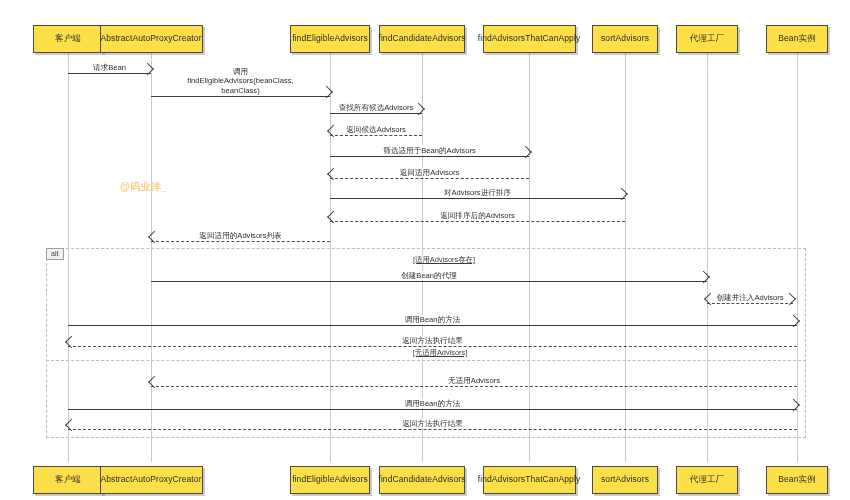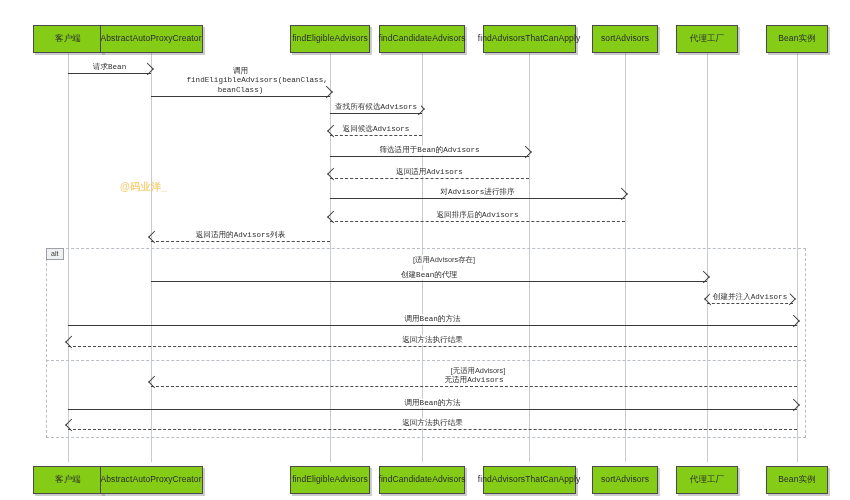--- a/index.html
+++ b/index.html
@@ -5,36 +5,35 @@
   html,body{margin:0;padding:0;}
   body{
     width:850px;height:500px;background:#ffffff;
     font-family:"Liberation Sans","DejaVu Sans",sans-serif;
     overflow:hidden;position:relative;
   }
   #canvas{position:absolute;left:0;top:0;width:850px;height:500px;}
   .lifeline{position:absolute;width:0;border-left:1px solid #c7ccd1;}
   .pbox{
     position:absolute;box-sizing:border-box;
-    border:1.5px solid #4a4a4a;background:#84cc16;
+    border:1.5px solid #4a4a4a;background:#fde047;
     box-shadow:2px 2px 0 rgba(120,120,120,.38);
     display:flex;align-items:center;justify-content:center;
     font-size:8.5px;color:#2b2b2b;letter-spacing:.1px;text-align:center;
     line-height:1.1;padding:0 3px;
   }
   .msg{position:absolute;height:0;}
   .msg .line{position:absolute;left:0;top:0;width:100%;height:0;}
   .msg.solid .line{border-top:1.3px solid #3a3a3a;}
   .msg.dashed .line{border-top:1.3px dashed #4a4a4a;}
   .msg .lbl{
     position:absolute;left:50%;transform:translate(-50%,-100%);
     top:-1px;background:#ffffff;padding:0 4px;
     font-size:7.6px;color:#2d2d2d;white-space:nowrap;line-height:1.25;
     text-align:center;
-    font-family:Liberation Mono, monospace;
   }
   .msg .lbl.two{white-space:normal;width:108px;transform:translate(-50%,-100%);}
   .arrowR,.arrowL{position:absolute;top:0;width:0;height:0;}
   .arrowR{right:-1px;transform:translateY(-4.5px);
     border-top:4.5px solid transparent;border-bottom:4.5px solid transparent;
     border-left:9px solid #3a3a3a;}
   .arrowL{left:-1px;transform:translateY(-4.5px);
     border-top:4.5px solid transparent;border-bottom:4.5px solid transparent;
     border-right:9px solid #3a3a3a;}
   .arrowR.open,.arrowL.open{border:0;}
@@ -50,21 +49,21 @@
   }
   .frag-tab{
     position:absolute;left:0;top:0;box-sizing:border-box;
     border:1px solid #9aa0a6;background:#eef0f2;
     font-size:7px;color:#3a3a3a;
     padding:1px 5px 1px 4px;line-height:1.1;
   }
   .frag-div{position:absolute;left:0;width:100%;height:0;border-top:1px dashed #b9bec4;}
   .guard{
     position:absolute;transform:translateX(-50%);
-    font-size:7.4px;color:#3a3a3a;background:#ffffff;padding:0 4px;white-space:nowrap;
+    font-size:7.4px;color:#3a3a3a;background:#ffffff;padding:0 4px;white-space:nowrap;text-decoration:underline;
   }
   .selfmsg{position:absolute;}
   .selfmsg .lbl{
     position:absolute;left:50%;transform:translate(-50%,-100%);top:-1px;
     background:#ffffff;padding:0 3px;font-size:7.6px;color:#2d2d2d;white-space:nowrap;
   }
   .watermark{
     position:absolute;font-size:10px;color:#f0b429;opacity:.62;
     white-space:nowrap;letter-spacing:.4px;font-weight:600;
   }
@@ -78,21 +77,21 @@
     <div class="lifeline" style="left: 330px; top: 52px; height: 410px;"></div>
     <div class="lifeline" style="left: 422px; top: 52px; height: 410px;"></div>
     <div class="lifeline" style="left: 529px; top: 52px; height: 410px;"></div>
     <div class="lifeline" style="left: 625px; top: 52px; height: 410px;"></div>
     <div class="lifeline" style="left: 707px; top: 52px; height: 410px;"></div>
     <div class="lifeline" style="left: 797px; top: 52px; height: 410px;"></div>
     <div class="frag" style="left: 46px; top: 248px; width: 760px; height: 190px;"></div>
     <div class="frag-tab" style="left: 46px; top: 248px;">alt</div>
     <div class="frag-div" style="left: 46px; top: 360px; width: 760px;"></div>
     <div class="guard" style="left: 444px; top: 255px;">[适用Advisors存在]</div>
-    <div class="guard" style="left: 440px; top: 366px; margin-left: 38px;">[无适用Advisors]</div>
+    <div class="guard" style="left: 440px; top: 348px;">[无适用Advisors]</div>
     <div class="msg solid" style="left: 68px; top: 73px; width: 83px;">
       <div class="line"></div>
       <div class="arrowR open"></div>
       <div class="lbl">请求Bean</div>
     </div>
     <div class="msg solid" style="left: 151px; top: 96px; width: 179px;">
       <div class="line"></div>
       <div class="arrowR open"></div>
       <div class="lbl two">调用findEligibleAdvisors(beanClass, beanClass)</div>
     </div>

